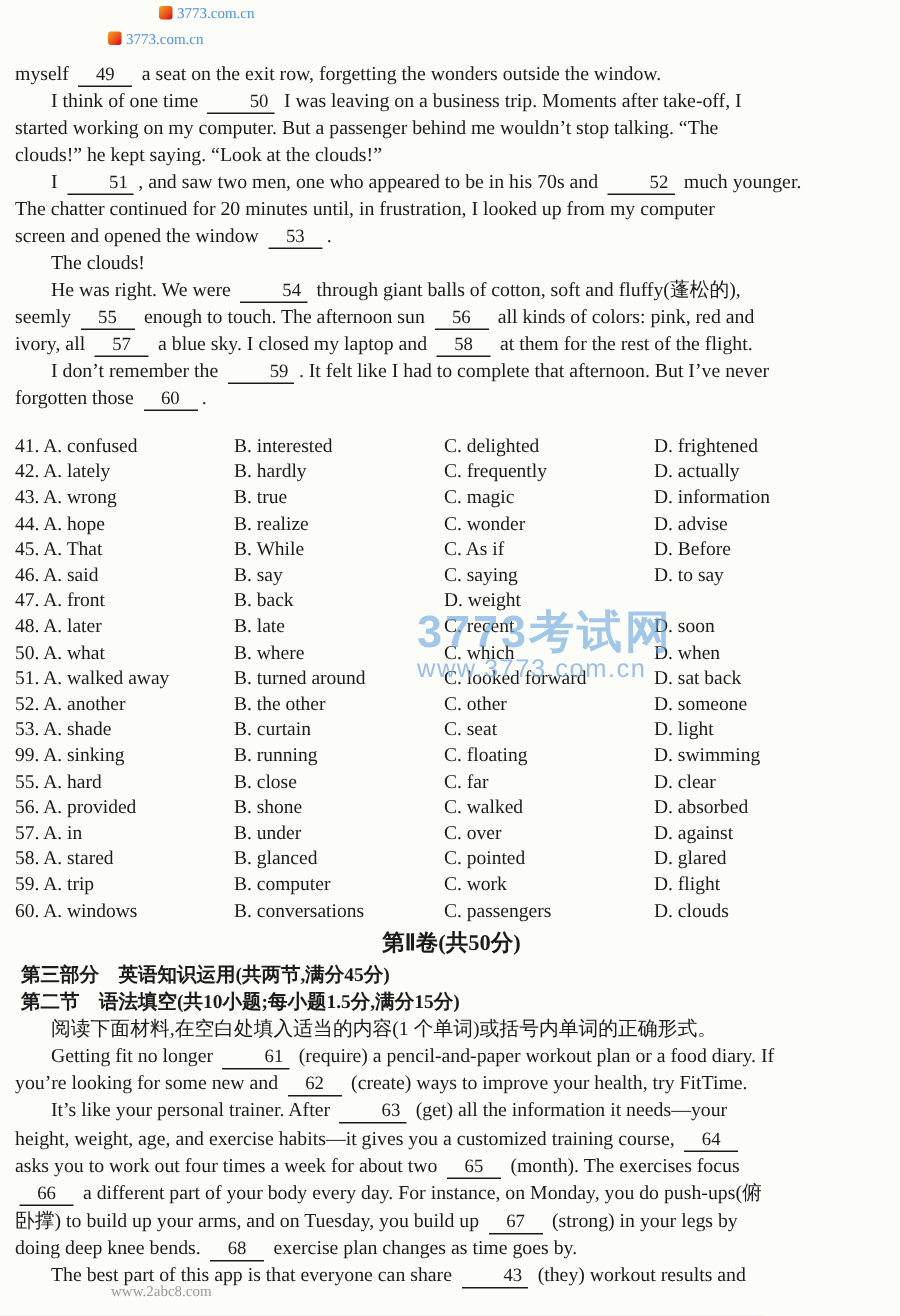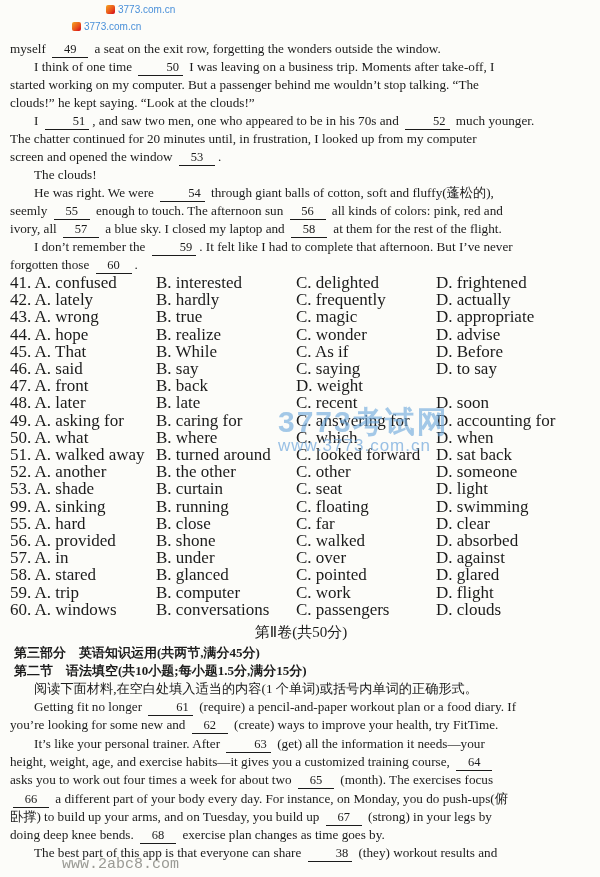--- a/index.html
+++ b/index.html
@@ -23,51 +23,51 @@
   .blank{
     display:inline-block;
     min-width:28px;
     text-align:center;
     border-bottom:1px solid #1b1b1b;
     line-height:13px;
     padding:0 4px 1px 4px;
     margin:0 3px;
     font-size:12.5px;
   }
-  .options{margin-top:0;font-size:17px;}
+  .options{margin-top:14px;font-size:13px;}
   .opt-row{
     display:grid;
     grid-template-columns:146px 140px 140px auto;
     line-height:17.2px;
   }
   .opt-cell{white-space:nowrap;}
   .sec-title{
     text-align:center;
-    font-weight:normal;
+    font-weight:bold;
     font-size:15px;
     line-height:20px;
     margin:4px 0 2px 0;
   }
   .h-part,.h-sub{
     font-weight:bold;
     font-size:13px;
     line-height:18px;
     margin-left:4px;
   }
   .instruction{
     font-size:13.2px;
     line-height:18px;
     text-indent:24px;
   }
   .grammar{margin-top:0;}
   
   .wm-top{
     position:absolute;
-    display:flex;align-items:center;gap:3px;
-    font-family:Liberation Sans, sans-serif;
+    display:flex;align-items:flex-start;gap:3px;
+    font-family:Liberation Serif, serif;
     font-size:10px;color:#4a90d9;
   }
   .wm-top .logo-ico{
     display:inline-block;width:9px;height:9px;border-radius:2px;
     background:linear-gradient(135deg,#f5a623 0%,#e94e1b 60%,#d0021b 100%);
   }
   #wm-top1{left:106px;top:4px;}
   #wm-top2{left:72px;top:21px;}
   .wm-center{
     position:absolute;
@@ -87,23 +87,23 @@
   .wm-center .wm-sub{
     font-size:17px;
     font-weight:normal;
     color:rgba(120,172,222,0.75);
     letter-spacing:1px;
     line-height:15px;
     white-space:nowrap;
   }
   .wm-bottom{
     position:absolute;
-    left:62px;top:856px;
-    font-family:Liberation Mono, monospace;
-    font-size:15px;
+    left:74px;top:856px;
+    font-family:Liberation Serif, serif;
+    font-size:10px;
     color:#9a9a94;
   }
 </style>
 </head>
 <body>
 
 <div class="page">
 
   <div class="wm-top" id="wm-top1">
     <span class="logo-ico"></span>
@@ -142,21 +142,21 @@
         <div class="opt-row">
           <div class="opt-cell">42. A. lately</div>
           <div class="opt-cell">B. hardly</div>
           <div class="opt-cell">C. frequently</div>
           <div class="opt-cell">D. actually</div>
         </div>
         <div class="opt-row">
           <div class="opt-cell">43. A. wrong</div>
           <div class="opt-cell">B. true</div>
           <div class="opt-cell">C. magic</div>
-          <div class="opt-cell">D. appropriate</div>
+          <div class="opt-cell">D. information</div>
         </div>
         <div class="opt-row">
           <div class="opt-cell">44. A. hope</div>
           <div class="opt-cell">B. realize</div>
           <div class="opt-cell">C. wonder</div>
           <div class="opt-cell">D. advise</div>
         </div>
         <div class="opt-row">
           <div class="opt-cell">45. A. That</div>
           <div class="opt-cell">B. While</div>
@@ -172,26 +172,20 @@
         <div class="opt-row">
           <div class="opt-cell">47. A. front</div>
           <div class="opt-cell">B. back</div>
           <div class="opt-cell">D. weight</div>
         </div>
         <div class="opt-row">
           <div class="opt-cell">48. A. later</div>
           <div class="opt-cell">B. late</div>
           <div class="opt-cell">C. recent</div>
           <div class="opt-cell">D. soon</div>
-        </div>
-        <div class="opt-row">
-          <div class="opt-cell">49. A. asking for</div>
-          <div class="opt-cell">B. caring for</div>
-          <div class="opt-cell">C. answering for</div>
-          <div class="opt-cell">D. accounting for</div>
         </div>
         <div class="opt-row">
           <div class="opt-cell">50. A. what</div>
           <div class="opt-cell">B. where</div>
           <div class="opt-cell">C. which</div>
           <div class="opt-cell">D. when</div>
         </div>
         <div class="opt-row">
           <div class="opt-cell">51. A. walked away</div>
           <div class="opt-cell">B. turned around</div>
@@ -262,21 +256,21 @@
 
     <div id="grammar-passage" class="passage grammar">
         <div class="tline indent">Getting fit no longer <span class="blank">61</span> (require) a pencil-and-paper workout plan or a food diary. If</div>
         <div class="tline">you’re looking for some new and <span class="blank">62</span> (create) ways to improve your health, try FitTime.</div>
         <div class="tline indent">It’s like your personal trainer. After <span class="blank">63</span> (get) all the information it needs—your</div>
         <div class="tline">height, weight, age, and exercise habits—it gives you a customized training course, <span class="blank">64</span></div>
         <div class="tline">asks you to work out four times a week for about two <span class="blank">65</span> (month). The exercises focus</div>
         <div class="tline"><span class="blank">66</span> a different part of your body every day. For instance, on Monday, you do push-ups(俯</div>
         <div class="tline">卧撑) to build up your arms, and on Tuesday, you build up <span class="blank">67</span> (strong) in your legs by</div>
         <div class="tline">doing deep knee bends. <span class="blank">68</span> exercise plan changes as time goes by.</div>
-        <div class="tline indent">The best part of this app is that everyone can share <span class="blank">38</span> (they) workout results and</div>
+        <div class="tline indent">The best part of this app is that everyone can share <span class="blank">43</span> (they) workout results and</div>
       </div>
 
   </div>
 
   <div class="wm-center">
     <div class="wm-main">3773考试网</div>
     <div class="wm-sub">www.3773.com.cn</div>
   </div>
 
   <div class="wm-bottom">www.2abc8.com</div>

